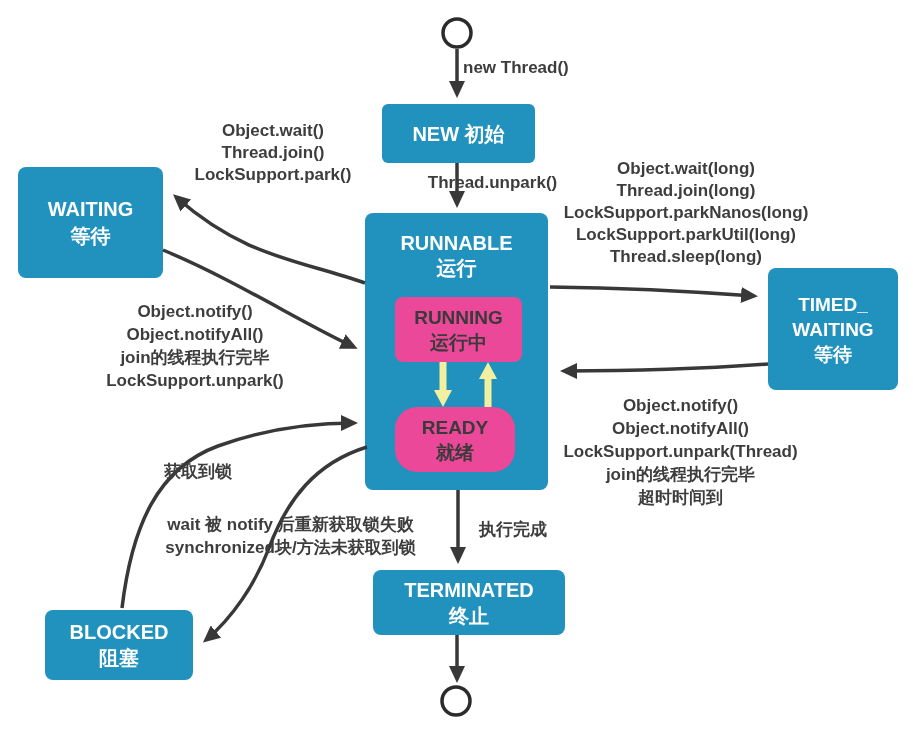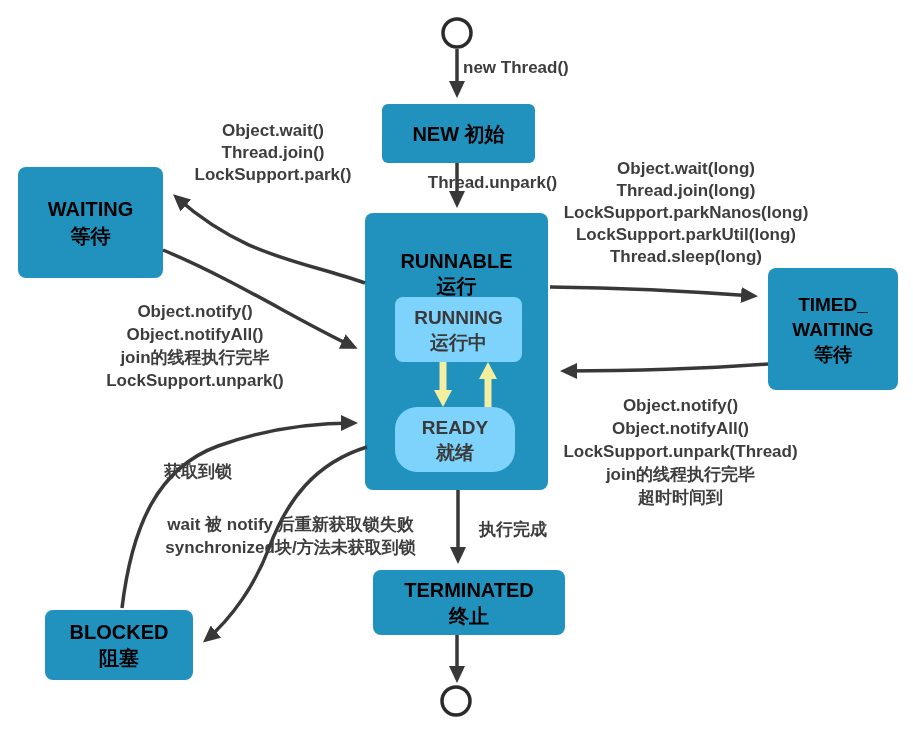--- a/index.html
+++ b/index.html
@@ -7,39 +7,39 @@
     position: relative;
     width: 913px;
     height: 730px;
     background: #ffffff;
     font-family: "Liberation Sans", "DejaVu Sans", sans-serif;
     overflow: hidden;
   }
   .node {
     position: absolute;
     background: #2191BE;
-    color: #000000;
+    color: #ffffff;
     border-radius: 8px;
     display: flex;
     align-items: center;
     justify-content: center;
     text-align: center;
     font-weight: bold;
     white-space: pre-line;
     z-index: 1;
   }
   .node.inner {
-    background: #7dd3fc;
+    background: #ec4899;
     color: #3a3a3a;
     z-index: 2;
   }
   #node-new        { left:382px; top:104px; width:153px; height:59px;  font-size:20px; line-height:26px; border-radius:6px; }
   #node-runnable   { left:365px; top:213px; width:183px; height:277px; font-size:20px; line-height:25px;
                      align-items:flex-start; padding-top:0; }
-  #node-runnable .node-title { margin-top:36px; white-space:pre-line;text-align:center; }
+  #node-runnable .node-title { margin-top:18px; white-space:pre-line;text-align:center; }
   #node-running    { left:395px; top:297px; width:127px; height:65px; font-size:19px; line-height:25px; }
   #node-ready      { left:395px; top:407px; width:120px; height:65px; font-size:19px; line-height:25px;border-radius:22px; }
   #node-waiting    { left:18px;  top:167px; width:145px; height:111px; font-size:20px; line-height:27px; }
   #node-timedwaiting { left:768px; top:268px; width:130px; height:122px; font-size:19px; line-height:25px; }
   #node-blocked    { left:45px;  top:610px; width:148px; height:70px;  font-size:20px; line-height:26px; }
   #node-terminated { left:373px; top:570px; width:192px; height:65px;  font-size:20px; line-height:26px; }
 
   svg.arrows {
     position: absolute;
     left: 0; top: 0;

